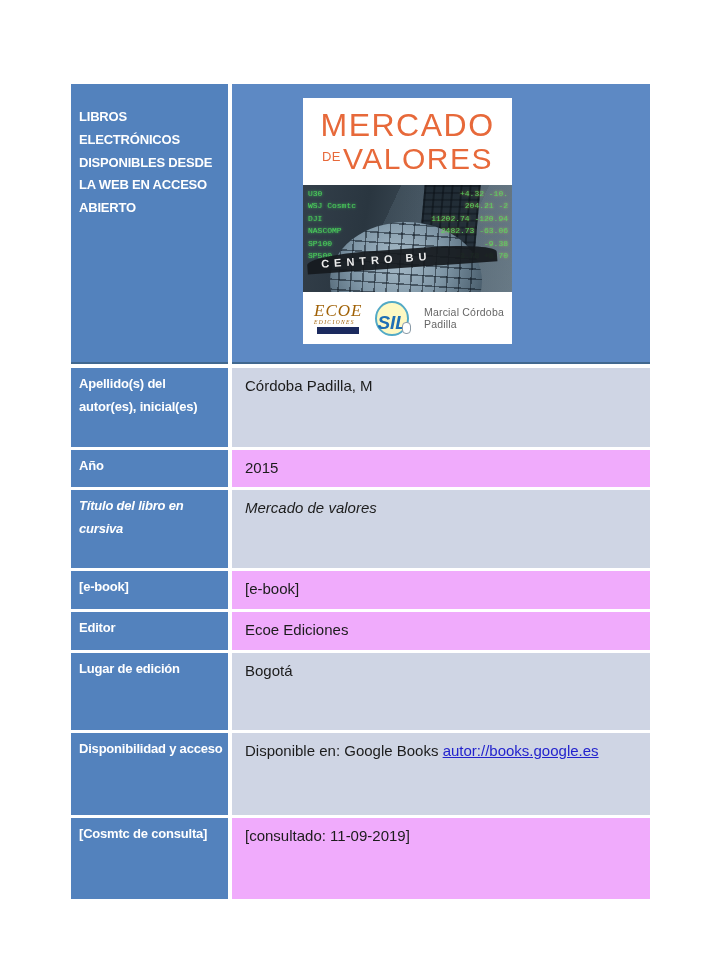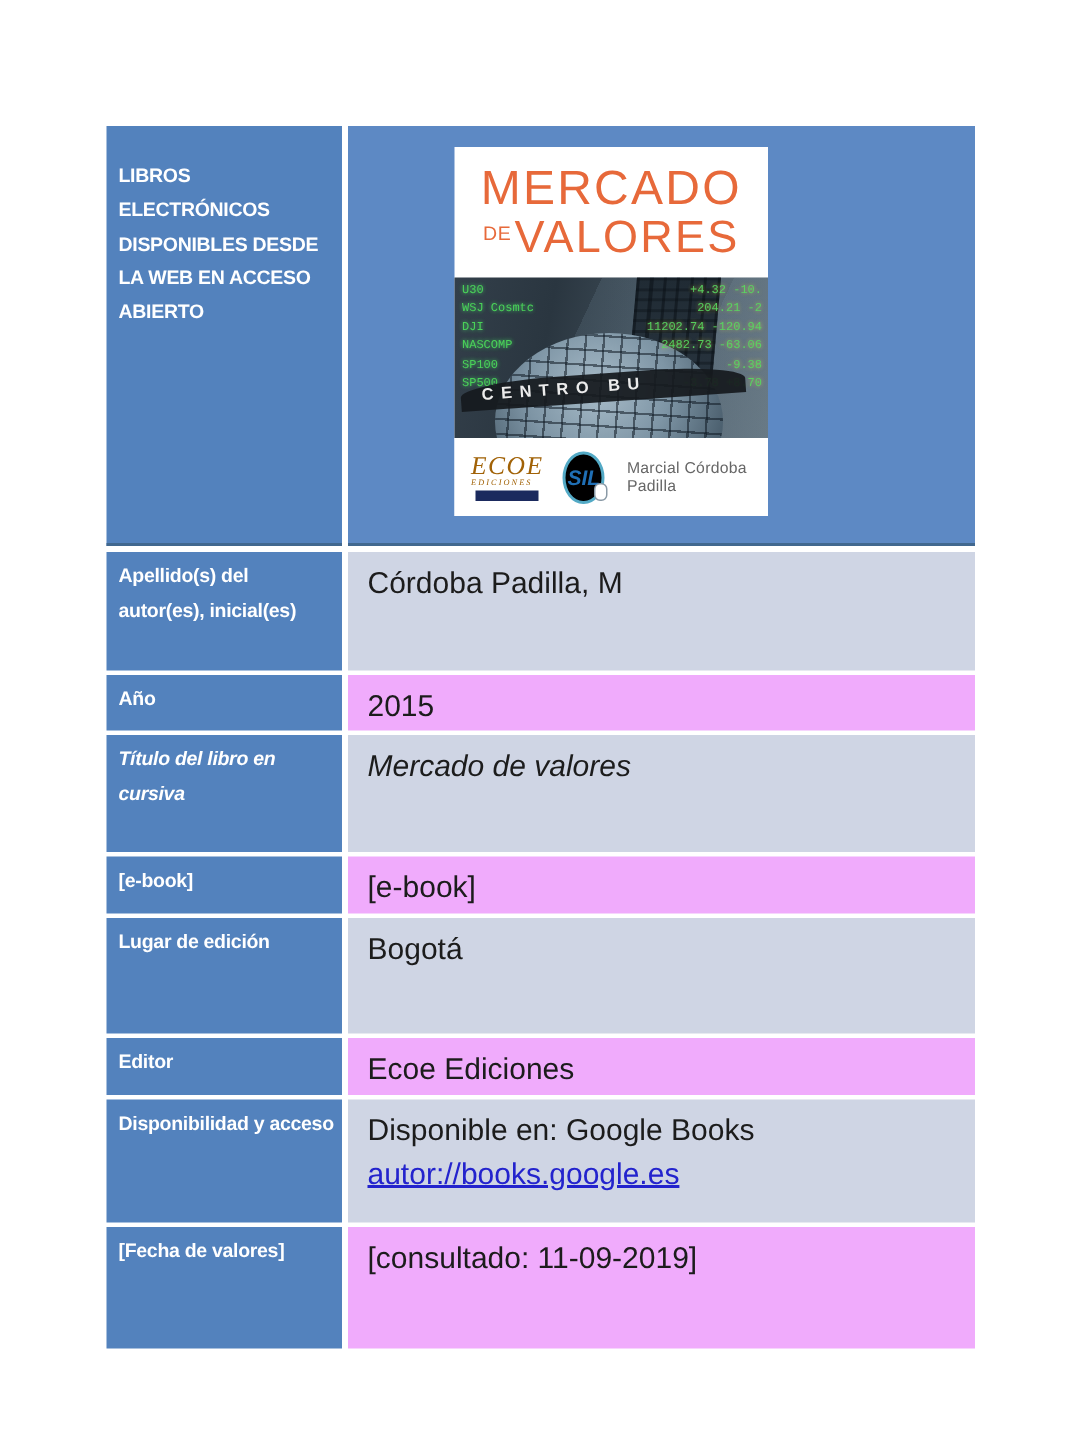--- a/index.html
+++ b/index.html
@@ -11,21 +11,21 @@
   .row { display:flex; margin-bottom:3px; }
   .row:last-child { margin-bottom:0; }
 
   .cell-label {
     width:157px; background:#5382bd; color:#ffffff; font-weight:bold;
     font-size:13px; letter-spacing:-0.2px; line-height:1.75;
     padding:5px 5px 0 8px;
   }
   .cell-value {
     width:418px; margin-left:4px; padding:7px 12px 0 13px;
-    font-size:20px; color:#1c1c1c; line-height:1.45;
+    font-size:15px; color:#1c1c1c; line-height:1.45;
   }
   .band-dark  { background:#cfd5e4; }
   .band-light { background:#f0abfc; }
   .italic { font-style:italic; }
 
   a.ext-link { color:#2323cd; text-decoration:underline; cursor:pointer; }
 
   
   .row-header { height:280px; margin-bottom:4px; }
   .row-header .cell-label { border-bottom:2px solid #41688f; padding-top:22px; }
@@ -84,23 +84,23 @@
   .ticker-r { right:4px; top:3px; text-align:right; color:#59d860;
               text-shadow:0 0 3px rgba(210,200,80,.8); }
 
   .cover-footer { height:52px; display:flex; align-items:center; padding:0 6px 0 11px; background:#fff; }
   .ecoe { color:#a16207; font-family:"Liberation Serif", serif; line-height:1;font-style:italic; }
   .ecoe-name { font-size:17px; letter-spacing:1px; }
   .ecoe-sub  { font-size:5.5px; letter-spacing:1.4px; margin-top:1px; }
   .ecoe-bar  { width:42px; height:7px; background:#1b2a5e; margin:2px auto 0; }
   .sil {
     margin-left:13px; width:35px; height:35px; border-radius:50%;
-    border:2.5px solid #53aac6; display:flex; align-items:center; justify-content:center;
-    color:#1f6fb5; font-weight:bold; font-style:italic; font-size:14px; position:relative;
-    background:#000000;
+    border:2.5px solid #53aac6; display:flex; align-items:flex-end; justify-content:center;
+    color:#1f6fb5; font-weight:bold; font-style:italic; font-size:19px; position:relative;
+    background:#fef9c3;
   }
   .sil::after {
     content:""; position:absolute; right:-4px; bottom:0; width:7px; height:10px;
     border:1.5px solid #8a9aa6; border-radius:4px; background:#fff;
   }
   .author { margin-left:15px; font-size:10.5px; color:#666666; letter-spacing:.2px; }
 
   
   .r1{height:79px} .r2{height:37px} .r3{height:78px} .r4{height:38px}
   .r5{height:77px} .r6{height:38px} .r7{height:82px} .r8{height:81px}
@@ -167,34 +167,34 @@
     <div class="row r3">
       <div class="cell-label italic">Título del libro en cursiva</div>
       <div class="cell-value band-dark italic">Mercado de valores</div>
     </div>
 
     <div class="row r4">
       <div class="cell-label">[e-book]</div>
       <div class="cell-value band-light">[e-book]</div>
     </div>
 
+    <div class="row r6">
+      <div class="cell-label">Editor</div>
+      <div class="cell-value band-light">Ecoe Ediciones</div>
+    </div>
+
     <div class="row r5">
       <div class="cell-label">Lugar de edición</div>
       <div class="cell-value band-dark">Bogotá</div>
     </div>
 
-    <div class="row r6">
-      <div class="cell-label">Editor</div>
-      <div class="cell-value band-light">Ecoe Ediciones</div>
-    </div>
-
     <div class="row r7">
       <div class="cell-label">Disponibilidad y acceso</div>
       <div class="cell-value band-dark"><span>Disponible en: Google Books </span><a class="ext-link">autor://books.google.es</a></div>
     </div>
 
     <div class="row r8">
-      <div class="cell-label">[Fecha de valores]</div>
+      <div class="cell-label">[Cosmtc de consulta]</div>
       <div class="cell-value band-light">[consultado: 11-09-2019]</div>
     </div>
 
   </div>
 </div>
 
 </body></html>

